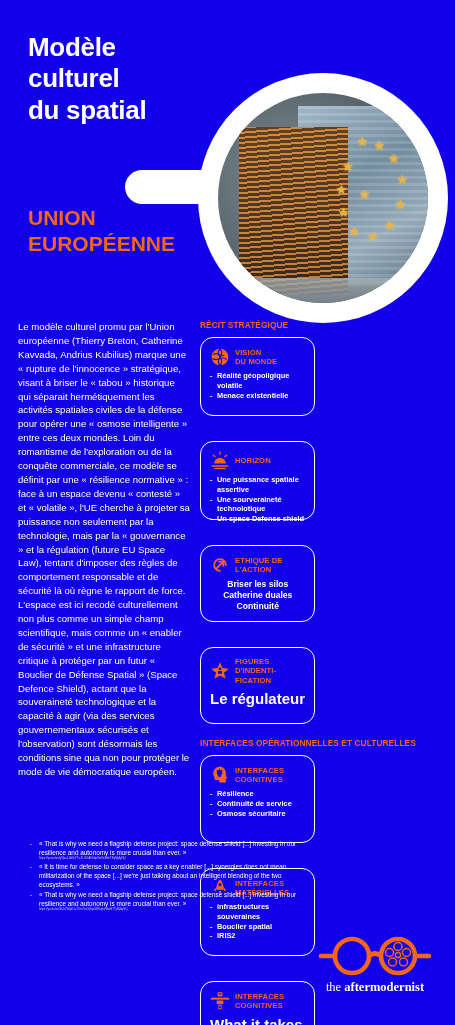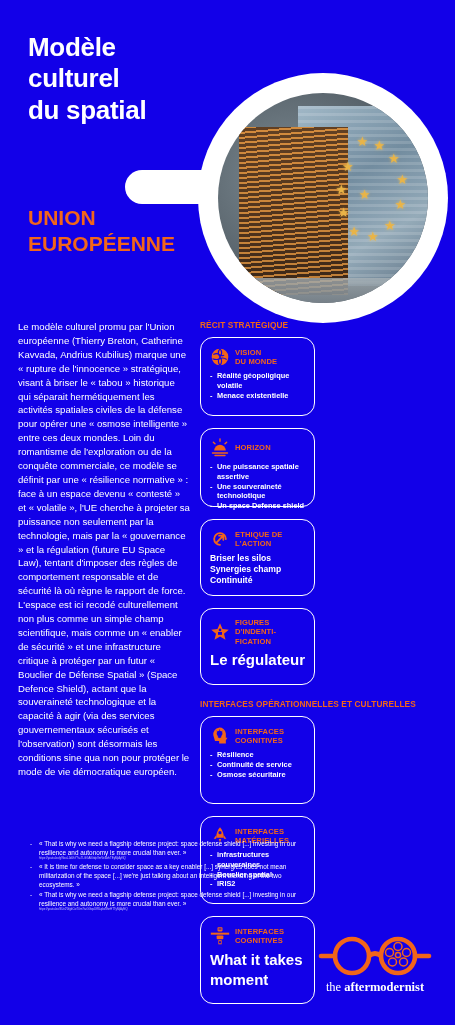--- a/index.html
+++ b/index.html
@@ -72,21 +72,21 @@
   .narrative {
     color: #ffffff; font-size: 9.6px; line-height: 1.45;
     text-align: left;
   }
 
   .section-head {
     color: #f2651a; font-size: 8.3px; font-weight: bold;
     letter-spacing: 0.1px; margin-bottom: 7px;
   }
 
-  .card-grid { display: flex; flex-wrap: wrap; gap: 12px; }
+  .card-grid { display: flex; flex-wrap: wrap; gap: 25px; }
   .card {
     border: 1.6px solid #ffffff; border-radius: 13px;
     padding: 9px 8px 10px 9px;
     background: transparent;
   }
   .card.half { width: calc(50% - 4px); }
   .card.r1 { height: 79px; }
   .card.r2 { height: 77px; }
   .card.i1 { height: 88px; }
   .card.i2 { height: 88px; }
@@ -96,21 +96,21 @@
   .card-title {
     color: #f2651a; font-size: 7.6px; font-weight: bold;
     line-height: 1.22; letter-spacing: 0.1px;
   }
   .card-body { color: #ffffff; font-size: 7.4px; font-weight: bold; line-height: 1.32; }
   .card-body ul { list-style: none; }
   .card-body li { position: relative; padding-left: 7px; }
   .card-body li::before { content: "-"; position: absolute; left: 0; top: 0; }
   .card-body p { margin: 0; }
   .card-body.big { font-size: 15px; font-weight: bold; line-height: 1.3; }
-  .card-body.med { font-size: 8.6px; font-weight: bold; line-height: 1.3; }
+  .card-body.med { font-size: 8.6px; font-weight: bold; line-height: 1.3; text-align: center; }
 
   .spacer-block { height: 14px; }
 
   
   .footer { position: absolute; left: 4px; bottom: 0; width: 455px; height: 170px; }
   .quotes { position: absolute; left: 26px; top: 0; width: 270px; }
   .quote-item {
     position: relative; padding-left: 9px;
     color: #ffffff; font-size: 6.4px; line-height: 1.42; margin-bottom: 1px;
   }
@@ -227,21 +227,21 @@
                 <path d="M19 12 a7 7 0 1 0 -7 7" stroke="#f2651a" stroke-width="2.2" fill="none" stroke-linecap="round"></path>
                 <path d="M8 16 L16 8 M11 8 h5 v5" stroke="#f2651a" stroke-width="2.2" fill="none" stroke-linecap="round" stroke-linejoin="round"></path>
               </svg>
               <div class="card-title">
                 <div>ETHIQUE DE</div>
                 <div>L'ACTION</div>
               </div>
             </div>
             <div class="card-body med">
               <p>Briser les silos</p>
-              <p>Synergies champ</p>
+              <p>Catherine duales</p>
               <p>Continuité</p>
             </div>
           </div>
 
           <div class="card half r2">
             <div class="card-head">
               <svg class="card-icon" viewBox="0 0 24 24">
                 <path d="M12 1.5 L15 8.5 L22.5 9.2 L16.8 14 L18.6 21.3 L12 17.3 L5.4 21.3 L7.2 14 L1.5 9.2 L9 8.5 Z" fill="#f2651a"></path>
                 <circle cx="12" cy="9.5" r="1.6" fill="#1200e8"></circle>
                 <path d="M9.6 12 h4.8 v3.4 h-4.8 z" fill="#1200e8"></path>

